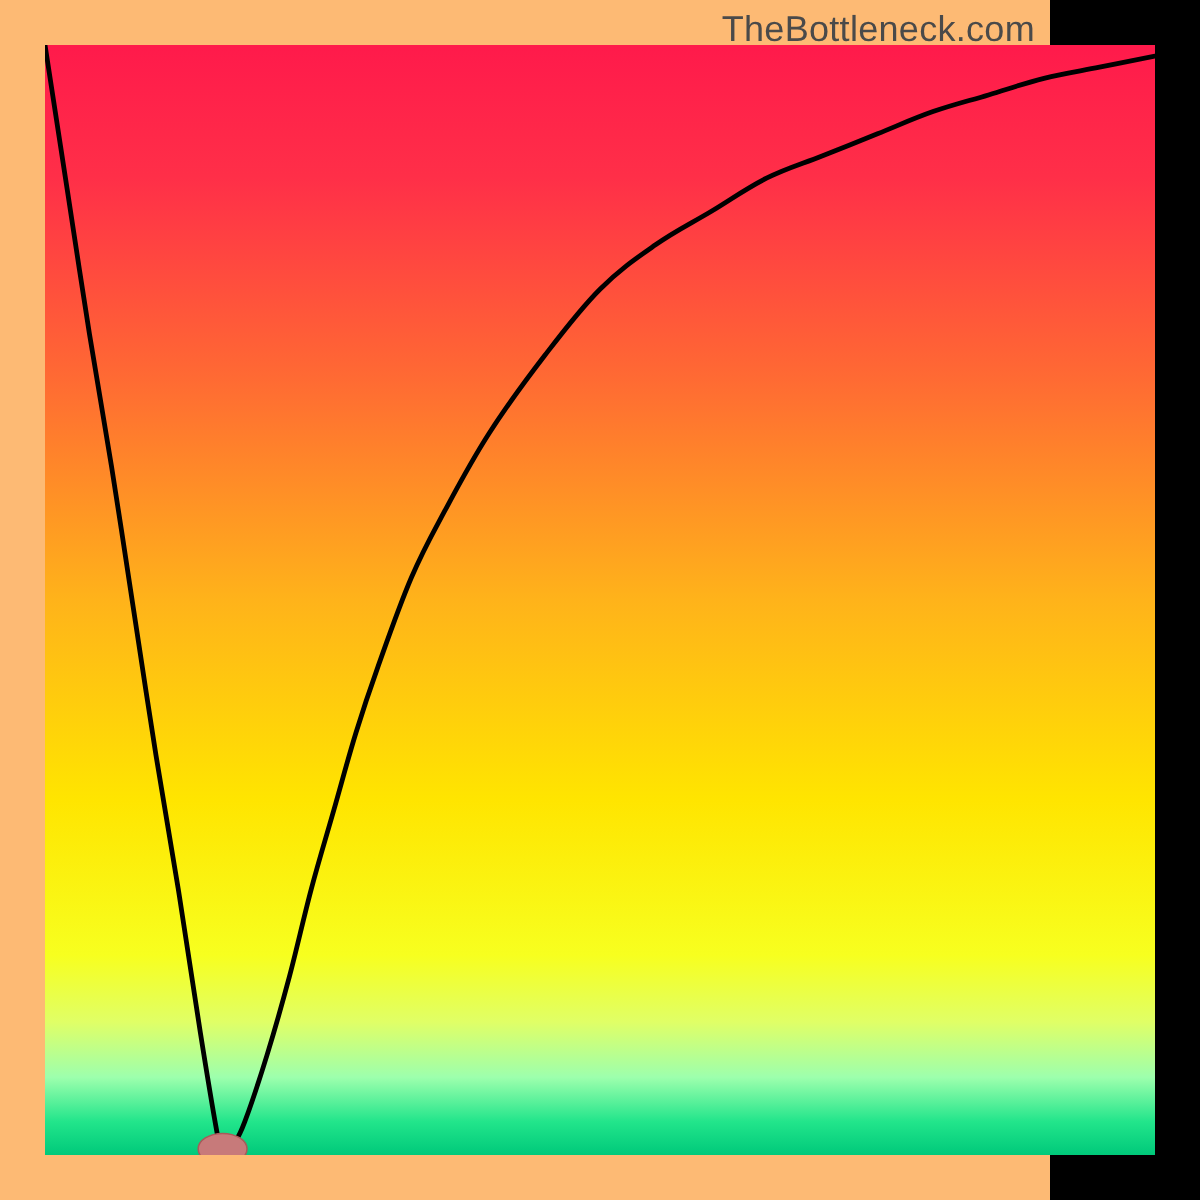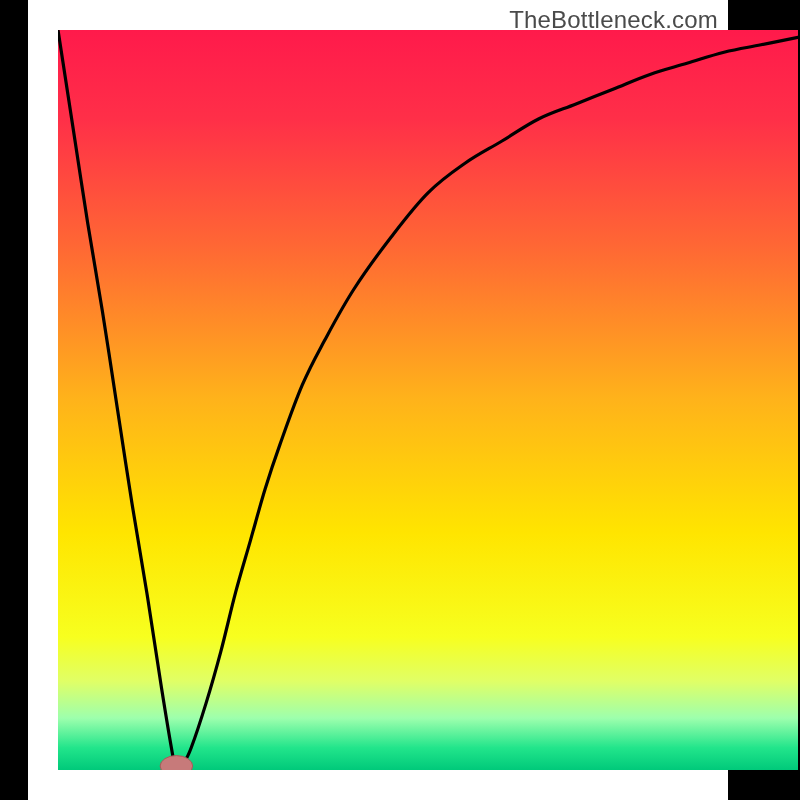--- a/index.html
+++ b/index.html
@@ -8,22 +8,21 @@
     width: 800px;
     height: 800px;
     overflow: hidden;
     background: #000;
     font-family: Arial, Helvetica, sans-serif;
   }
   .frame {
     position: relative;
     width: 700px;
     height: 800px;
-    background: #ffffff;
-    margin-left: 28px;
+    background: #fdba74;
   }
   .watermark {
     position: absolute;
     top: 6px;
     right: 10px;
     color: #4a4a4a;
     font-size: 24px;
     font-weight: 400;
     letter-spacing: 0.2px;
     z-index: 5;

